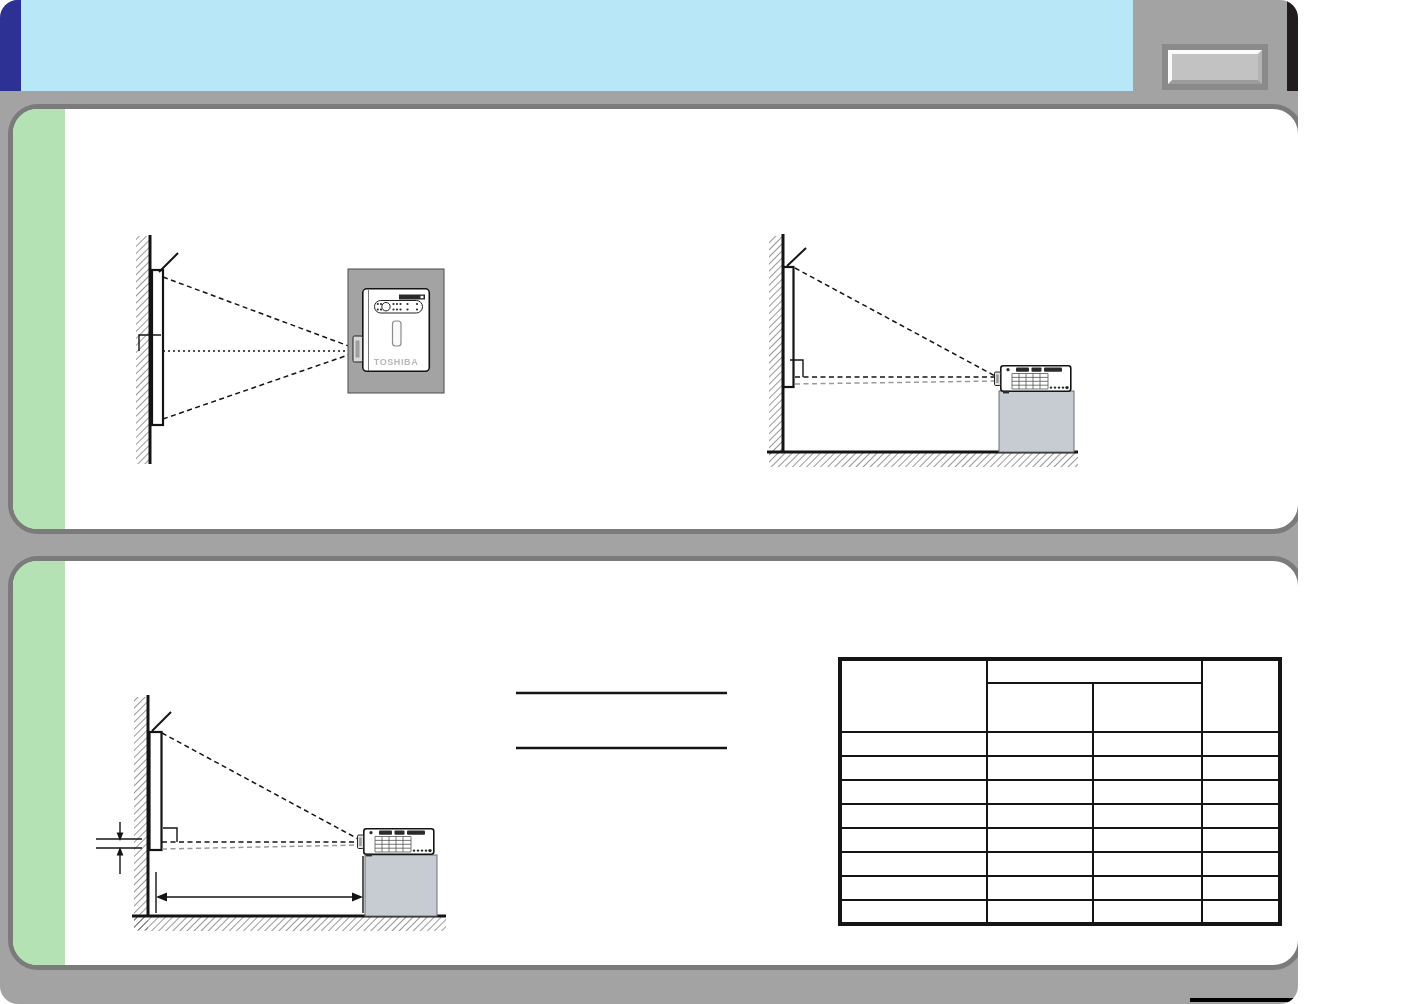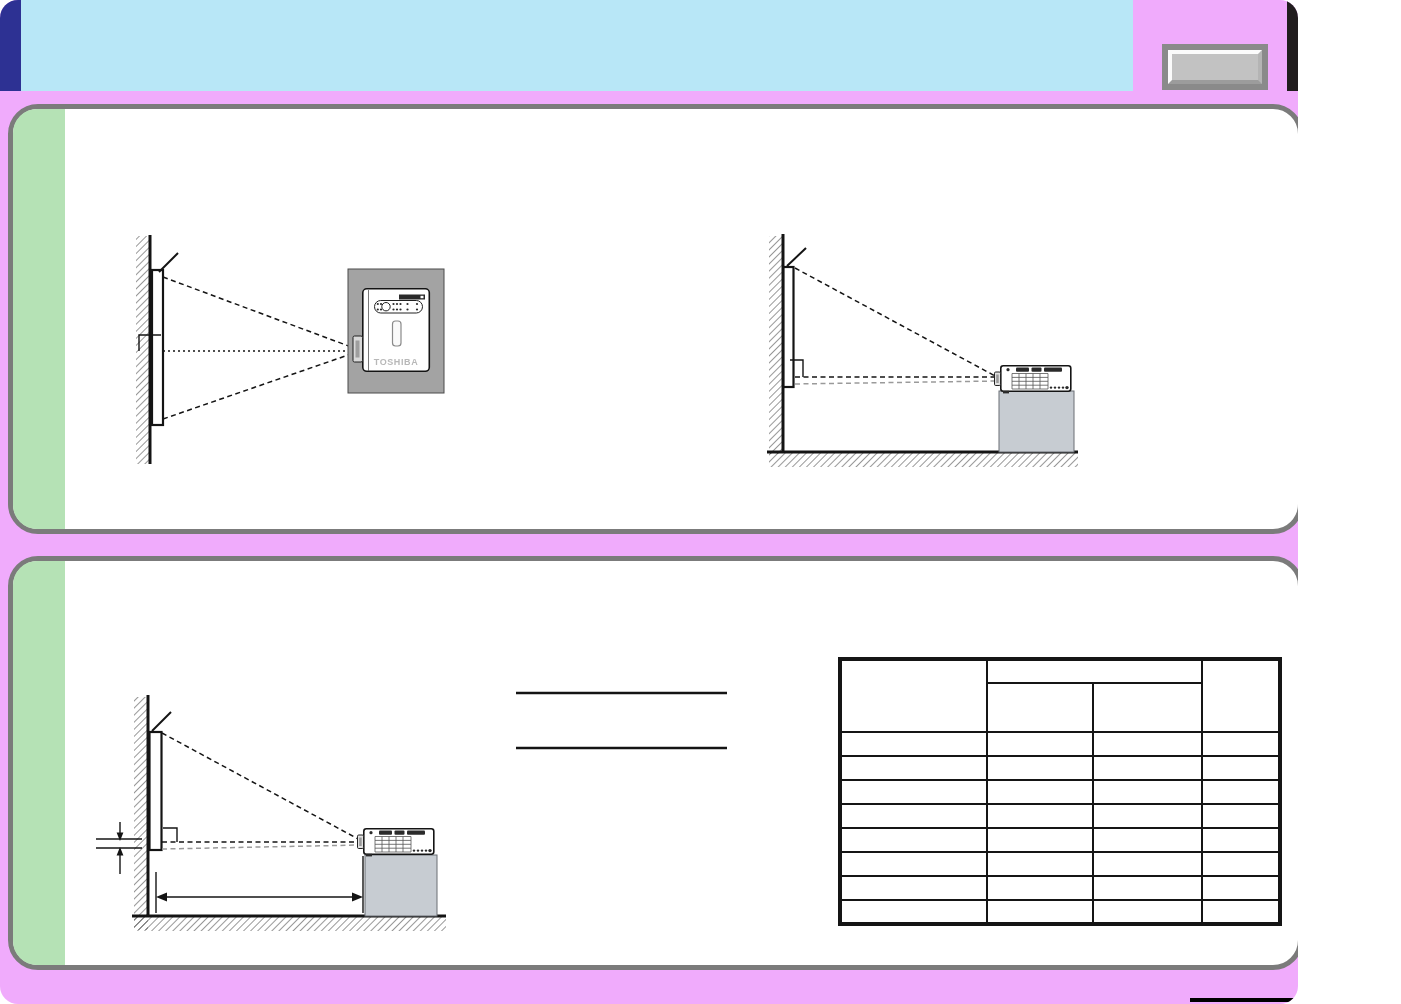--- a/index.html
+++ b/index.html
@@ -1,16 +1,16 @@
 <!DOCTYPE html>
 <html style="--header-blue: #b8e7f7; --accent-dark-blue: #2d3193; --panel-green: #b5e2b5; --panel-border: #7b7b7b; --ceiling-gray: #a3a3a3; --pedestal-gray: #c7ccd2; --corner-black: #211d1e; --button-frame: #8a8a8a; --button-face: #c2c2c2; --side-tab-blue: #b8e7f7;"><head>
 <meta charset="utf-8">
 <style>
   html,body{margin:0;padding:0;background:#fff;}
-  .canvas{position:relative;width:1298px;height:1004px;background:#f0abfc;overflow:hidden;
+  .canvas{position:relative;width:1298px;height:1004px;background:#a3a3a3;overflow:hidden;
           font-family:"Liberation Sans",sans-serif;border-radius:18px;}
   
   .header-accent{position:absolute;left:0;top:0;width:21px;height:91px;background:var(--accent-dark-blue,#2d3193);}
   .header-bar{position:absolute;left:21px;top:0;width:1112px;height:91px;background:var(--header-blue,#b8e7f7);}
   .corner-box{position:absolute;left:1287px;top:0;width:57px;height:91px;background:var(--corner-black,#211d1e);}
   .nav-button{position:absolute;left:1162px;top:44px;width:106px;height:46px;box-sizing:border-box;
               background:var(--button-frame,#8a8a8a);padding:6px;cursor:pointer;}
   .nav-button-face{width:100%;height:100%;box-sizing:border-box;background:var(--button-face,#c2c2c2);
               border-top:4px solid #fbfbfb;border-left:4px solid #fbfbfb;
               border-right:4px solid #b4b4b4;border-bottom:4px solid #9c9c9c;}

